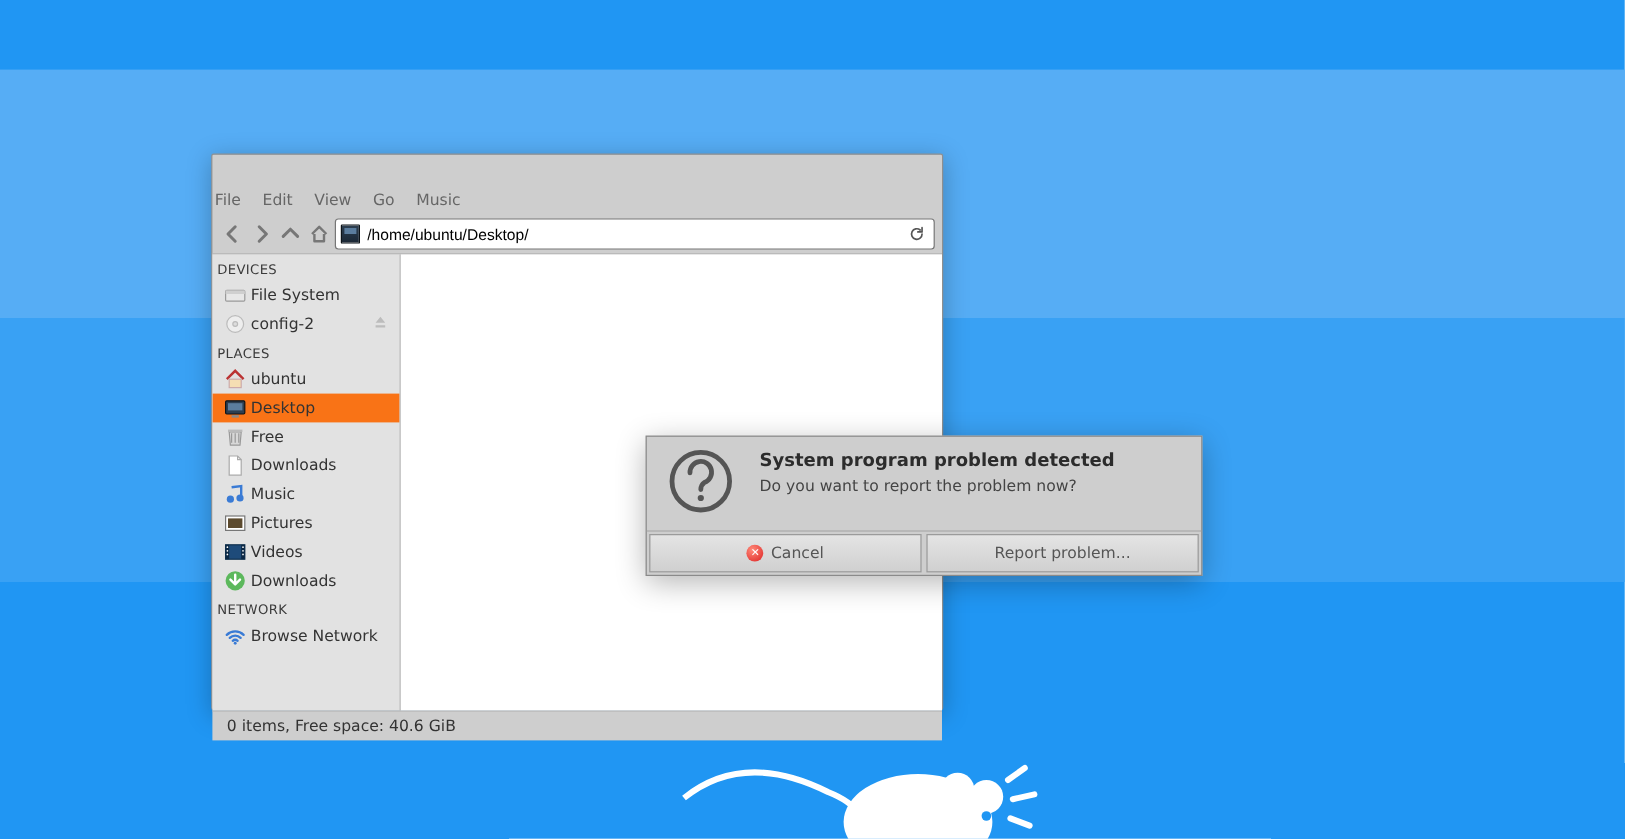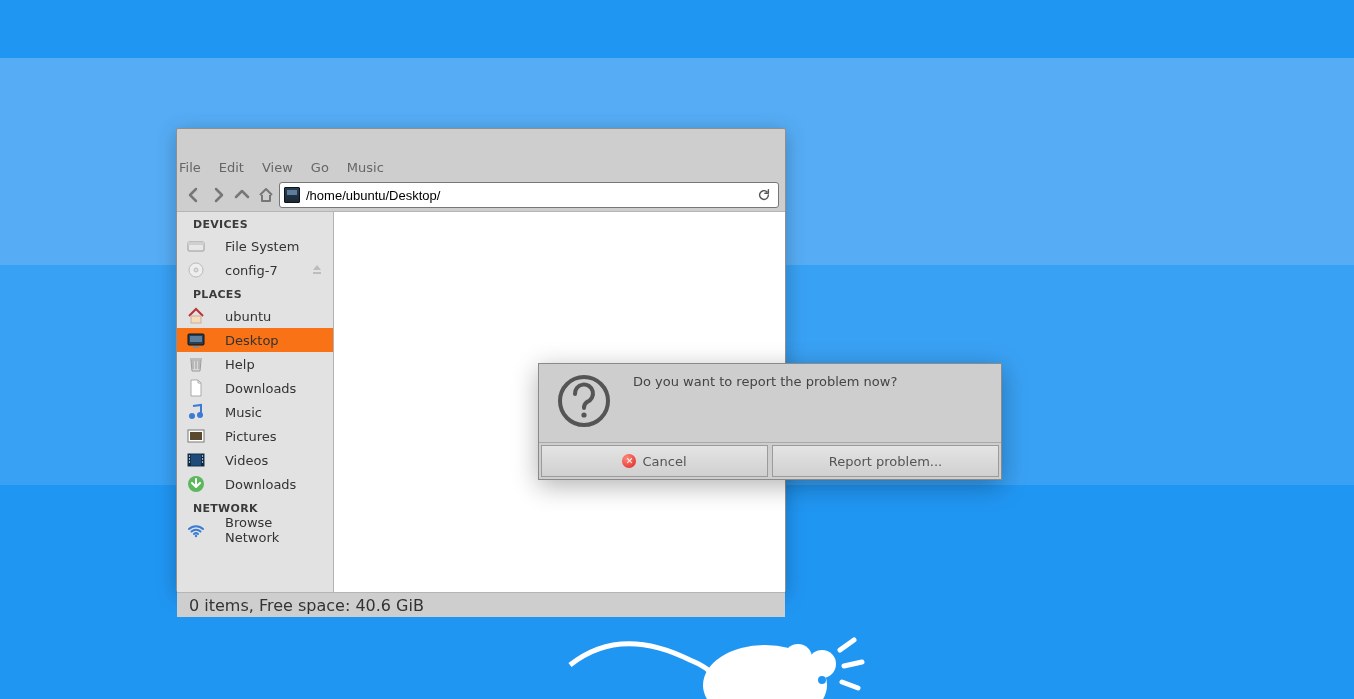--- a/index.html
+++ b/index.html
@@ -17,28 +17,28 @@
   .toolbar{height:32px;display:flex;align-items:center;padding:0 6px;gap:2px;}
   .navbtn{width:22px;height:22px;display:flex;align-items:center;justify-content:center;}
   .navbtn svg{width:16px;height:16px;}
   .pathbar{flex:1;display:flex;align-items:center;background:#fff;border:1px solid #777;border-radius:3px;height:24px;padding:0 4px;}
   .pathbar .favicon{width:16px;height:16px;margin-right:4px;background:linear-gradient(#2c3e50,#1b2836);border:1px solid #0d1318;border-radius:1px;box-sizing:border-box;position:relative;}
   .pathbar .favicon::after{content:"";position:absolute;left:2px;right:2px;top:2px;height:5px;background:#5b7d9e;}
   .pathbar input{border:none;outline:none;flex:1;font-size:13px;background:transparent;}
   .refresh{width:20px;height:20px;display:flex;align-items:center;justify-content:center;margin-left:4px;}
   .fm-body{display:flex;height:380px;border-top:1px solid #b5b5b5;}
   .sidebar{width:156px;background:#e2e2e2;border-right:1px solid #b3b3b3;overflow:hidden;}
-  .section-title{font-weight:bold;font-size:11px;letter-spacing:.3px;color:#3b3b3b;padding:6px 16px 3px;}
-  .sbitem{display:flex;align-items:center;height:24px;padding:0 10px;gap:20px;cursor:default;}
+  .section-title{font-weight:normal;font-size:11px;letter-spacing:.3px;color:#3b3b3b;padding:6px 4px 3px;}
+  .sbitem{display:flex;align-items:center;height:24px;padding:0 10px;gap:4px;cursor:default;}
   .sbitem.selected{background:#f97316;}
   .sbicon{width:18px;height:18px;flex:none;display:flex;align-items:center;justify-content:center;}
   .sbitem span.lbl{font-size:13px;color:#333;}
   .eject{margin-left:auto;}
   .content{flex:1;background:#fff;}
-  .statusbar{height:24px;border-top:1px solid #b5b5b5;background:#cecece;display:flex;align-items:center;padding:0 12px;font-size:16px;color:#333;}
+  .statusbar{height:24px;border-top:1px solid #b5b5b5;background:#cecece;display:flex;align-items:center;padding:0 12px;font-size:13px;color:#333;}
   
   .dialog{position:absolute;left:538px;top:363px;width:462px;background:#cecece;border:1px solid #8a8a8a;box-shadow:0 6px 24px rgba(0,0,0,.3);}
   .dialog-body{display:flex;padding:10px 18px 14px;gap:22px;}
   .qmark{width:54px;height:54px;flex:none;}
   .dialog-text{flex:1;}
   .dialog-text h1{margin:0 0 6px;font-size:15px;font-weight:bold;color:#2c2c2c;}
   .dialog-text p{margin:0;font-size:13px;color:#444;text-align:left;}
   .dialog-buttons{display:flex;border-top:1px solid #a9a9a9;}
   .dlgbtn{flex:1;height:30px;display:flex;align-items:center;justify-content:center;gap:6px;border:1px solid #9b9b9b;background:linear-gradient(#e4e4e4,#d0d0d0);margin:2px;font-size:13px;color:#555;cursor:default;}
   .xicon{width:14px;height:14px;border-radius:50%;background:radial-gradient(circle at 35% 30%,#ff8a7a,#d22);display:flex;align-items:center;justify-content:center;color:#fff;font-size:9px;font-weight:bold;}
@@ -109,21 +109,21 @@
             </span>
           <span class="lbl">File System</span>
         </div>
         <div class="sbitem">
           <span class="sbicon">
               <svg width="18" height="18" viewBox="0 0 18 18">
                 <circle cx="9" cy="9" r="7" fill="#eee" stroke="#bbb"></circle>
                 <circle cx="9" cy="9" r="2" fill="#ddd" stroke="#bbb"></circle>
               </svg>
             </span>
-          <span class="lbl">config-7</span>
+          <span class="lbl">config-2</span>
           <span class="eject"><svg width="12" height="12" viewBox="0 0 12 12">
                 <path d="M2 7 L6 2 L10 7 Z M2 9 h8 v2 h-8 Z" fill="#bcbcbc"></path>
               </svg></span>
         </div>
 
         <div class="section-title">PLACES</div>
         <div class="sbitem">
           <span class="sbicon">
               <svg width="18" height="18" viewBox="0 0 18 18">
                 <path d="M2 9 L9 2 L16 9" fill="none" stroke="#b33" stroke-width="2"></path>
@@ -143,21 +143,21 @@
           <span class="lbl">Desktop</span>
         </div>
         <div class="sbitem">
           <span class="sbicon">
               <svg width="18" height="18" viewBox="0 0 18 18">
                 <path d="M4 5 h10 l-1 11 h-8 Z" fill="#d8d8d8" stroke="#999"></path>
                 <rect x="3" y="3" width="12" height="2" fill="#bbb"></rect>
                 <path d="M6 6 v8 M9 6 v8 M12 6 v8" stroke="#999"></path>
               </svg>
             </span>
-          <span class="lbl">Help</span>
+          <span class="lbl">Free</span>
         </div>
         <div class="sbitem">
           <span class="sbicon">
               <svg width="18" height="18" viewBox="0 0 18 18">
                 <path d="M4 1 h7 l3 3 v13 h-10 Z" fill="#fff" stroke="#aaa"></path>
                 <path d="M11 1 v3 h3" fill="none" stroke="#aaa"></path>
               </svg>
             </span>
           <span class="lbl">Downloads</span>
         </div>
@@ -225,20 +225,21 @@
   </div>
 
   <div class="dialog">
     <div class="dialog-body">
       <svg class="qmark" viewBox="0 0 54 54">
         <circle cx="27" cy="27" r="24" fill="none" stroke="#555" stroke-width="4"></circle>
         <path d="M18 20 a9 9 0 1 1 12 8 q-3 2 -3 6" fill="none" stroke="#555" stroke-width="4" stroke-linecap="round"></path>
         <circle cx="27" cy="41" r="2.6" fill="#555"></circle>
       </svg>
       <div class="dialog-text">
+        <h1>System program problem detected</h1>
         <p>Do you want to report the problem now?</p>
       </div>
     </div>
     <div class="dialog-buttons">
       <div class="dlgbtn">
         <span class="xicon">✕</span>
         <span>Cancel</span>
       </div>
       <div class="dlgbtn">
         <span>Report problem...</span>

